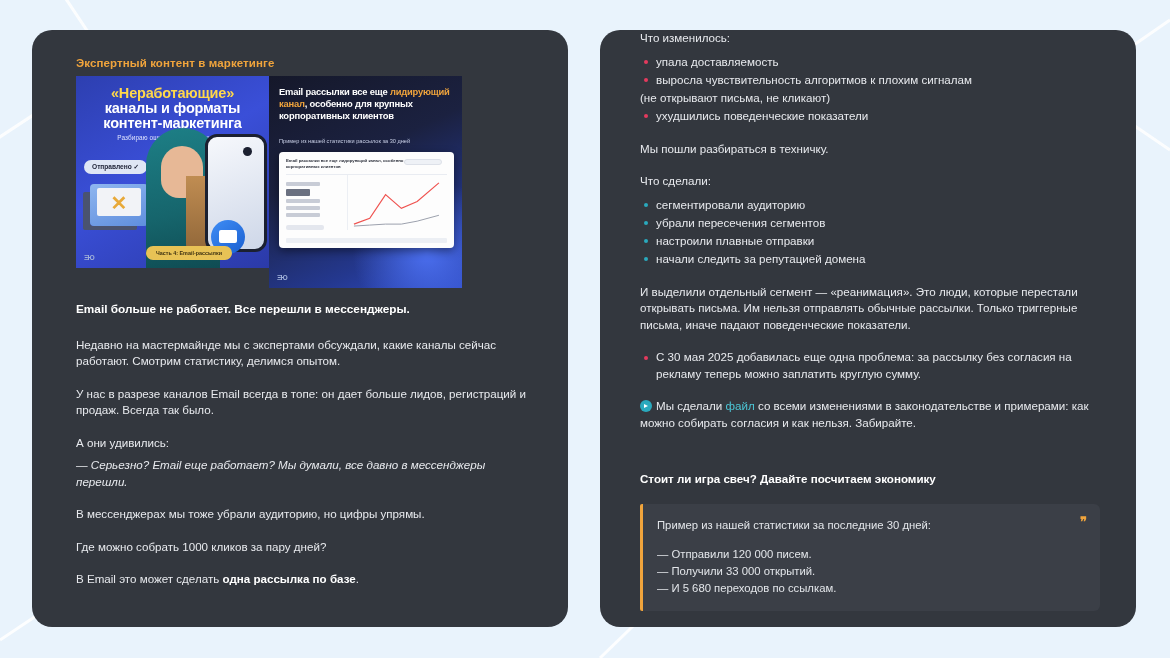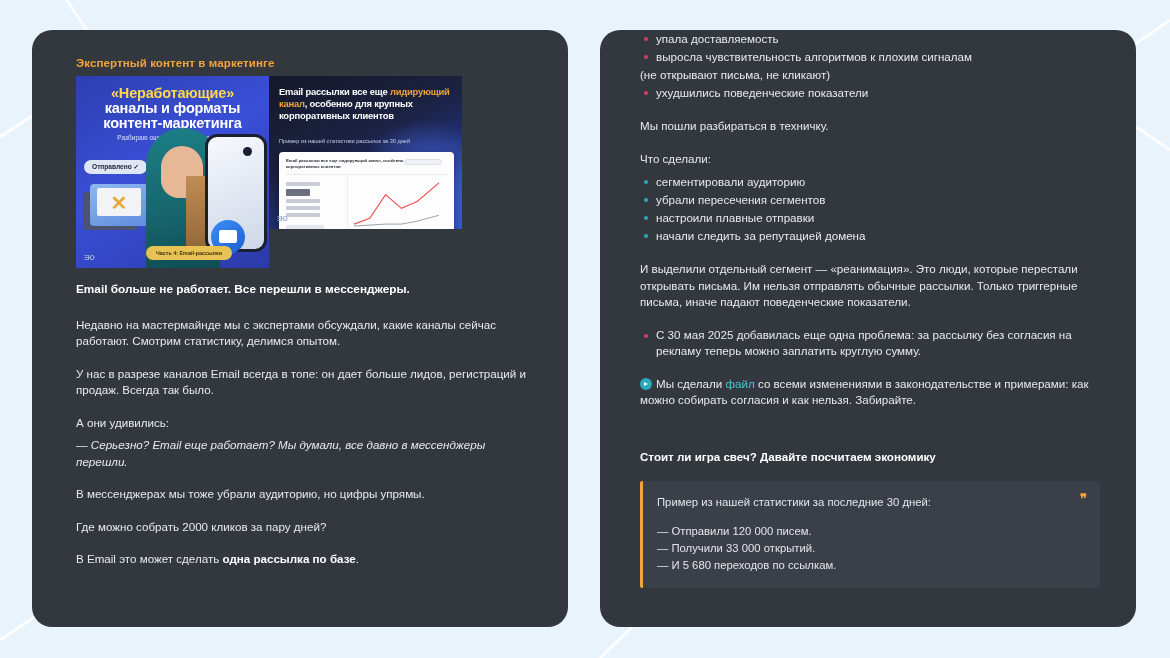--- a/index.html
+++ b/index.html
@@ -104,21 +104,21 @@
     background:#fff;border-radius:2px;}
   .pill-yellow{
     position:absolute; left:70px; bottom:8px; background:#e8c255; color:#3d3112;
     font-size:5.4px; font-weight:bold; border-radius:10px; padding:4px 10px; white-space:nowrap;
   }
   .logo-mark{position:absolute; left:8px; bottom:7px; color:#9fb0d8; font-size:7px;
     letter-spacing:-1px; font-weight:bold;}
 
   
   .promo2 {
-    width:193px; height:153px; position:relative; overflow:hidden; flex:0 0 auto;
+    width:193px; height:212px; position:relative; overflow:hidden; flex:0 0 auto;
     background:linear-gradient(155deg,#15182a 0%, #1b2140 40%, #24388f 78%, #2f4bc4 100%);
   }
   .promo2-head{position:absolute; top:10px; left:10px; right:10px; font-size:9.4px;
     font-weight:bold; color:#fff; line-height:12.2px; letter-spacing:-.2px;}
   .promo2-head .hl{color:#f0a43c;}
   .promo2-sub{position:absolute; top:62px; left:10px; right:10px; font-size:5.6px;
     color:#c8cfe6;}
   .promo2-shot{
     position:absolute; left:10px; top:76px; right:8px; height:96px;
     background:#fdfdfd; border-radius:4px; padding:6px 7px;
@@ -267,33 +267,34 @@
 
       <div class="p">Недавно на мастермайнде мы с экспертами обсуждали, какие каналы сейчас работают. Смотрим статистику, делимся опытом.</div>
 
       <div class="p">У нас в разрезе каналов Email всегда в топе: он дает больше лидов, регистраций и продаж. Всегда так было.</div>
 
       <div class="p tight">А они удивились:</div>
       <div class="p i">— Серьезно? Email еще работает? Мы думали, все давно в мессенджеры перешли.</div>
 
       <div class="p">В мессенджерах мы тоже убрали аудиторию, но цифры упрямы.</div>
 
-      <div class="p">Где можно собрать 2000 кликов за пару дней?</div>
+      <div class="p">Где можно собрать 1000 кликов за пару дней?</div>
 
 
       <div class="p">
         <span>В Email это может сделать </span><span class="b">одна рассылка по базе</span><span>.</span>
       </div>
 
     </div>
   </div>
 
   <div class="card card-right">
     <div class="card-inner-right body-text right">
 
+      <div class="p tight">Что изменилось:</div>
 
       <ul class="bullets" style="--bullet:#e53a5e; margin-bottom:16px;">
         <li>упала доставляемость</li>
         <li>выросла чувствительность алгоритмов к плохим сигналам</li>
         <li class="nodot">(не открывают письма, не кликают)</li>
         <li>ухудшились поведенческие показатели</li>
       </ul>
 
       <div class="p">Мы пошли разбираться в техничку.</div>
 

